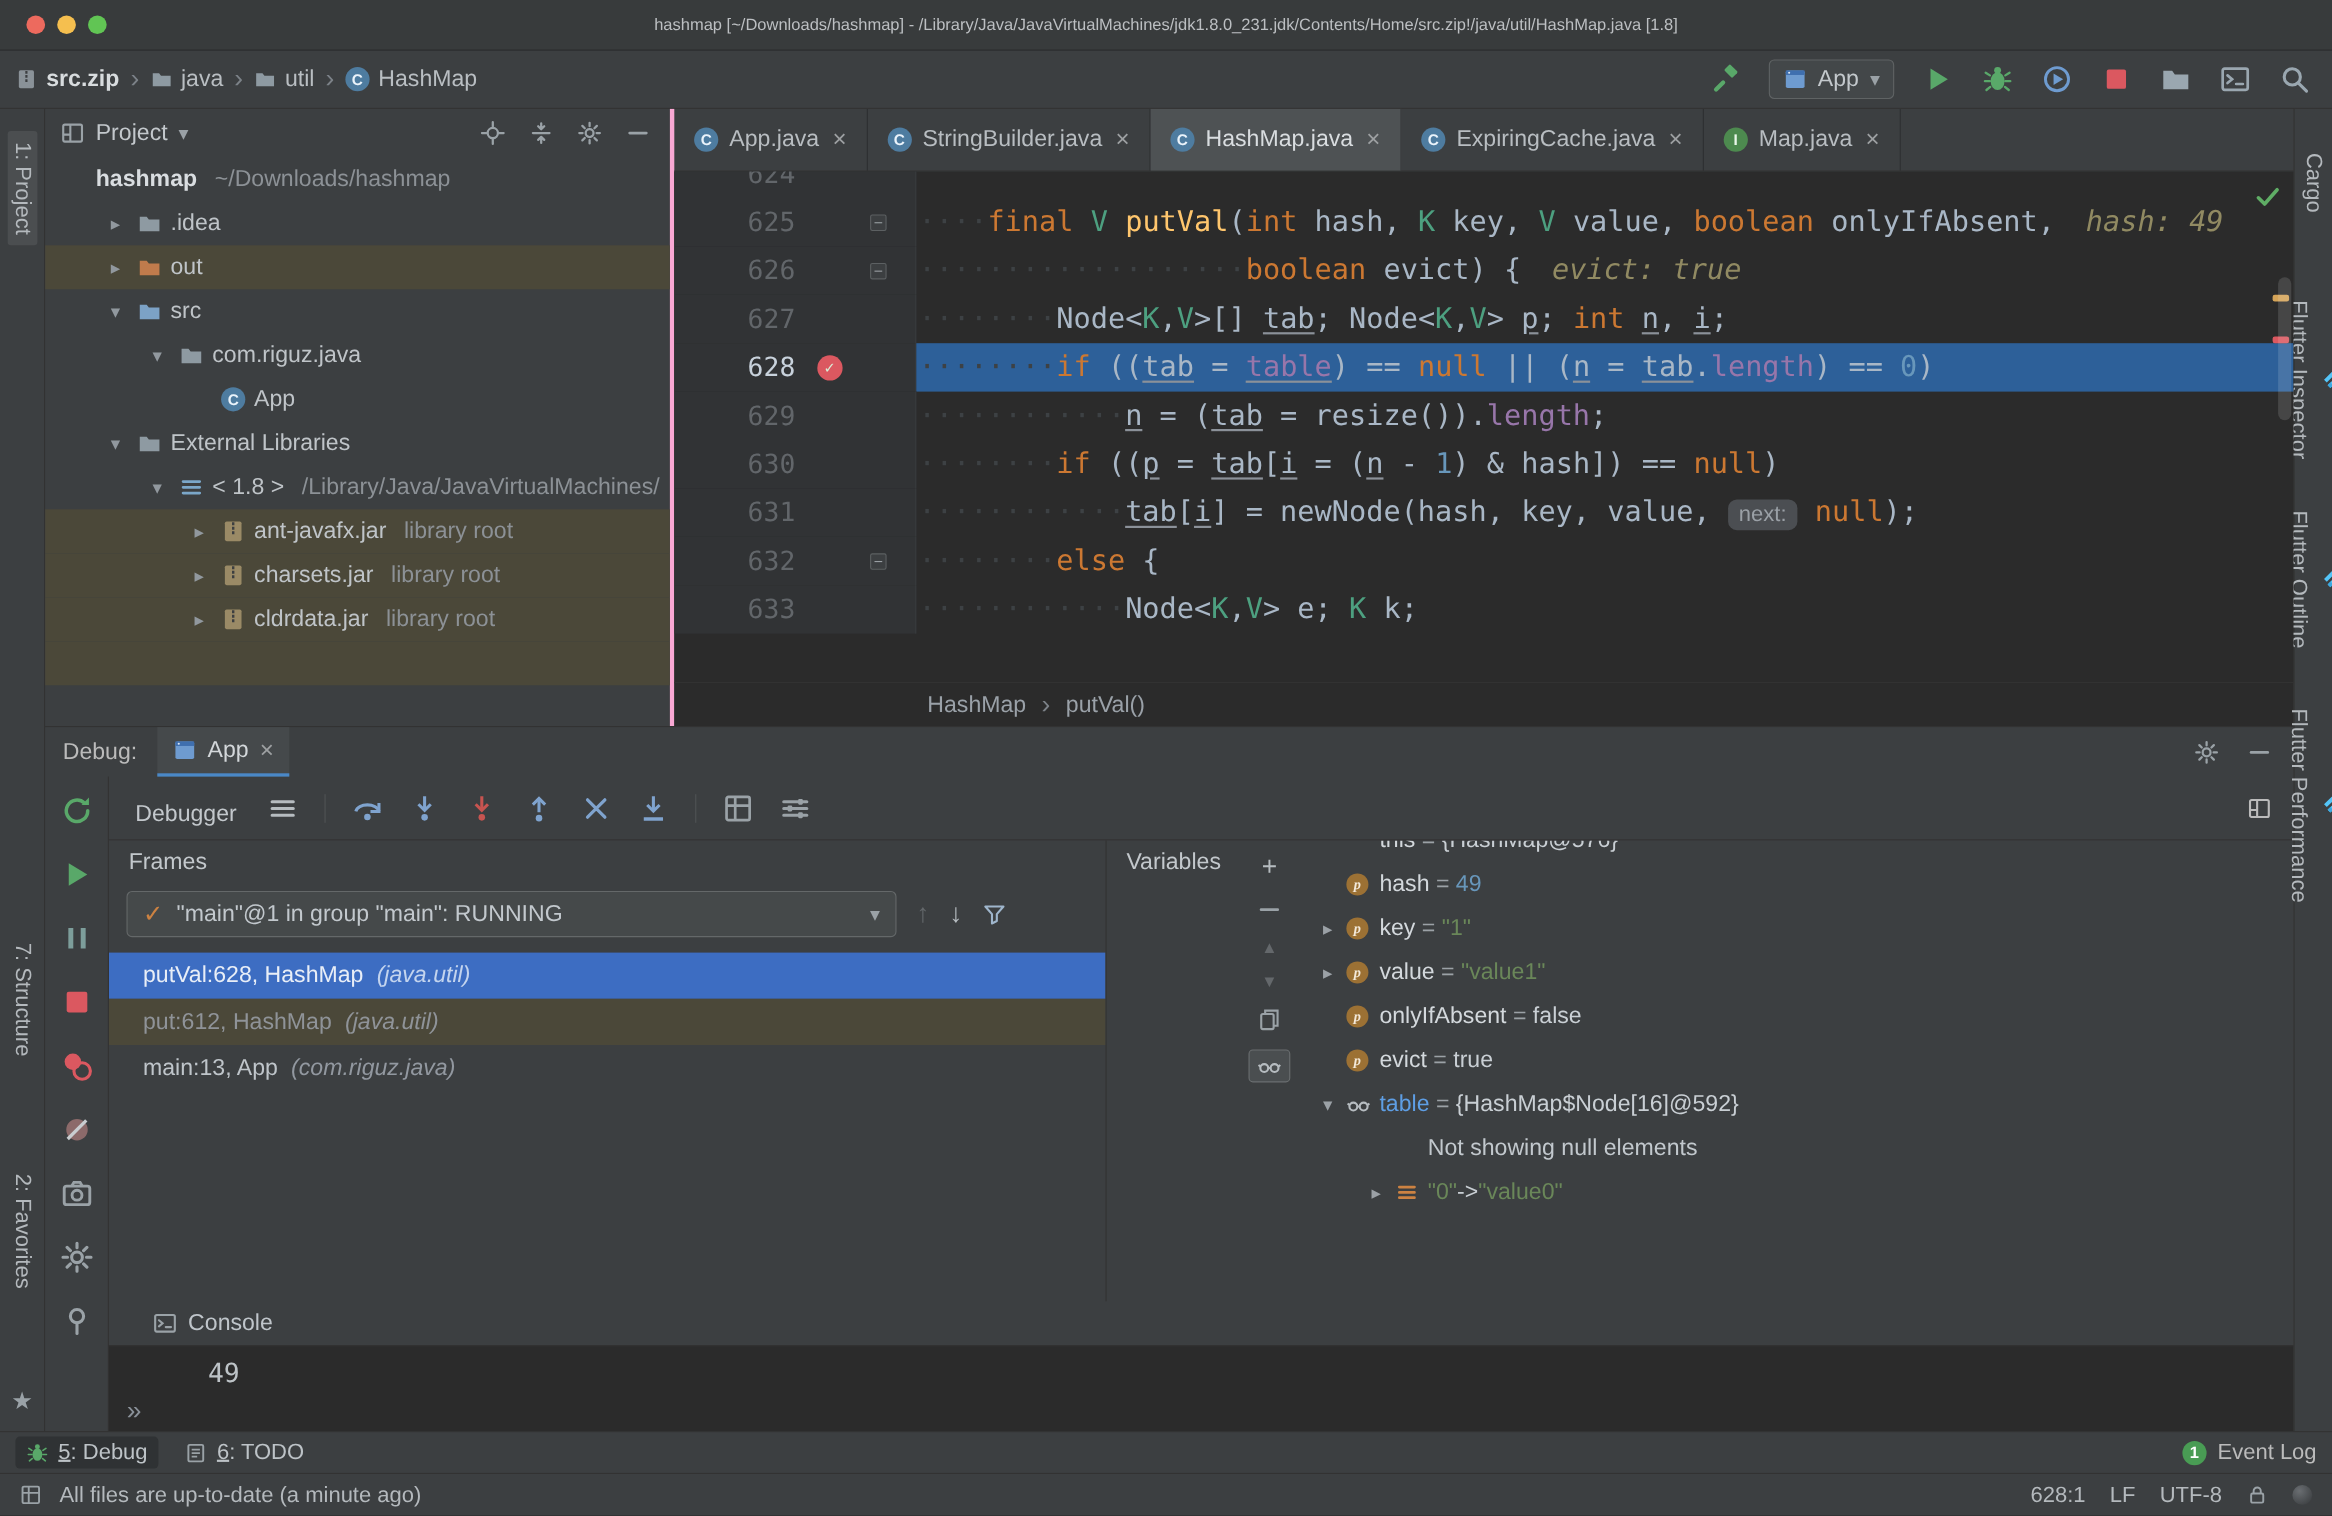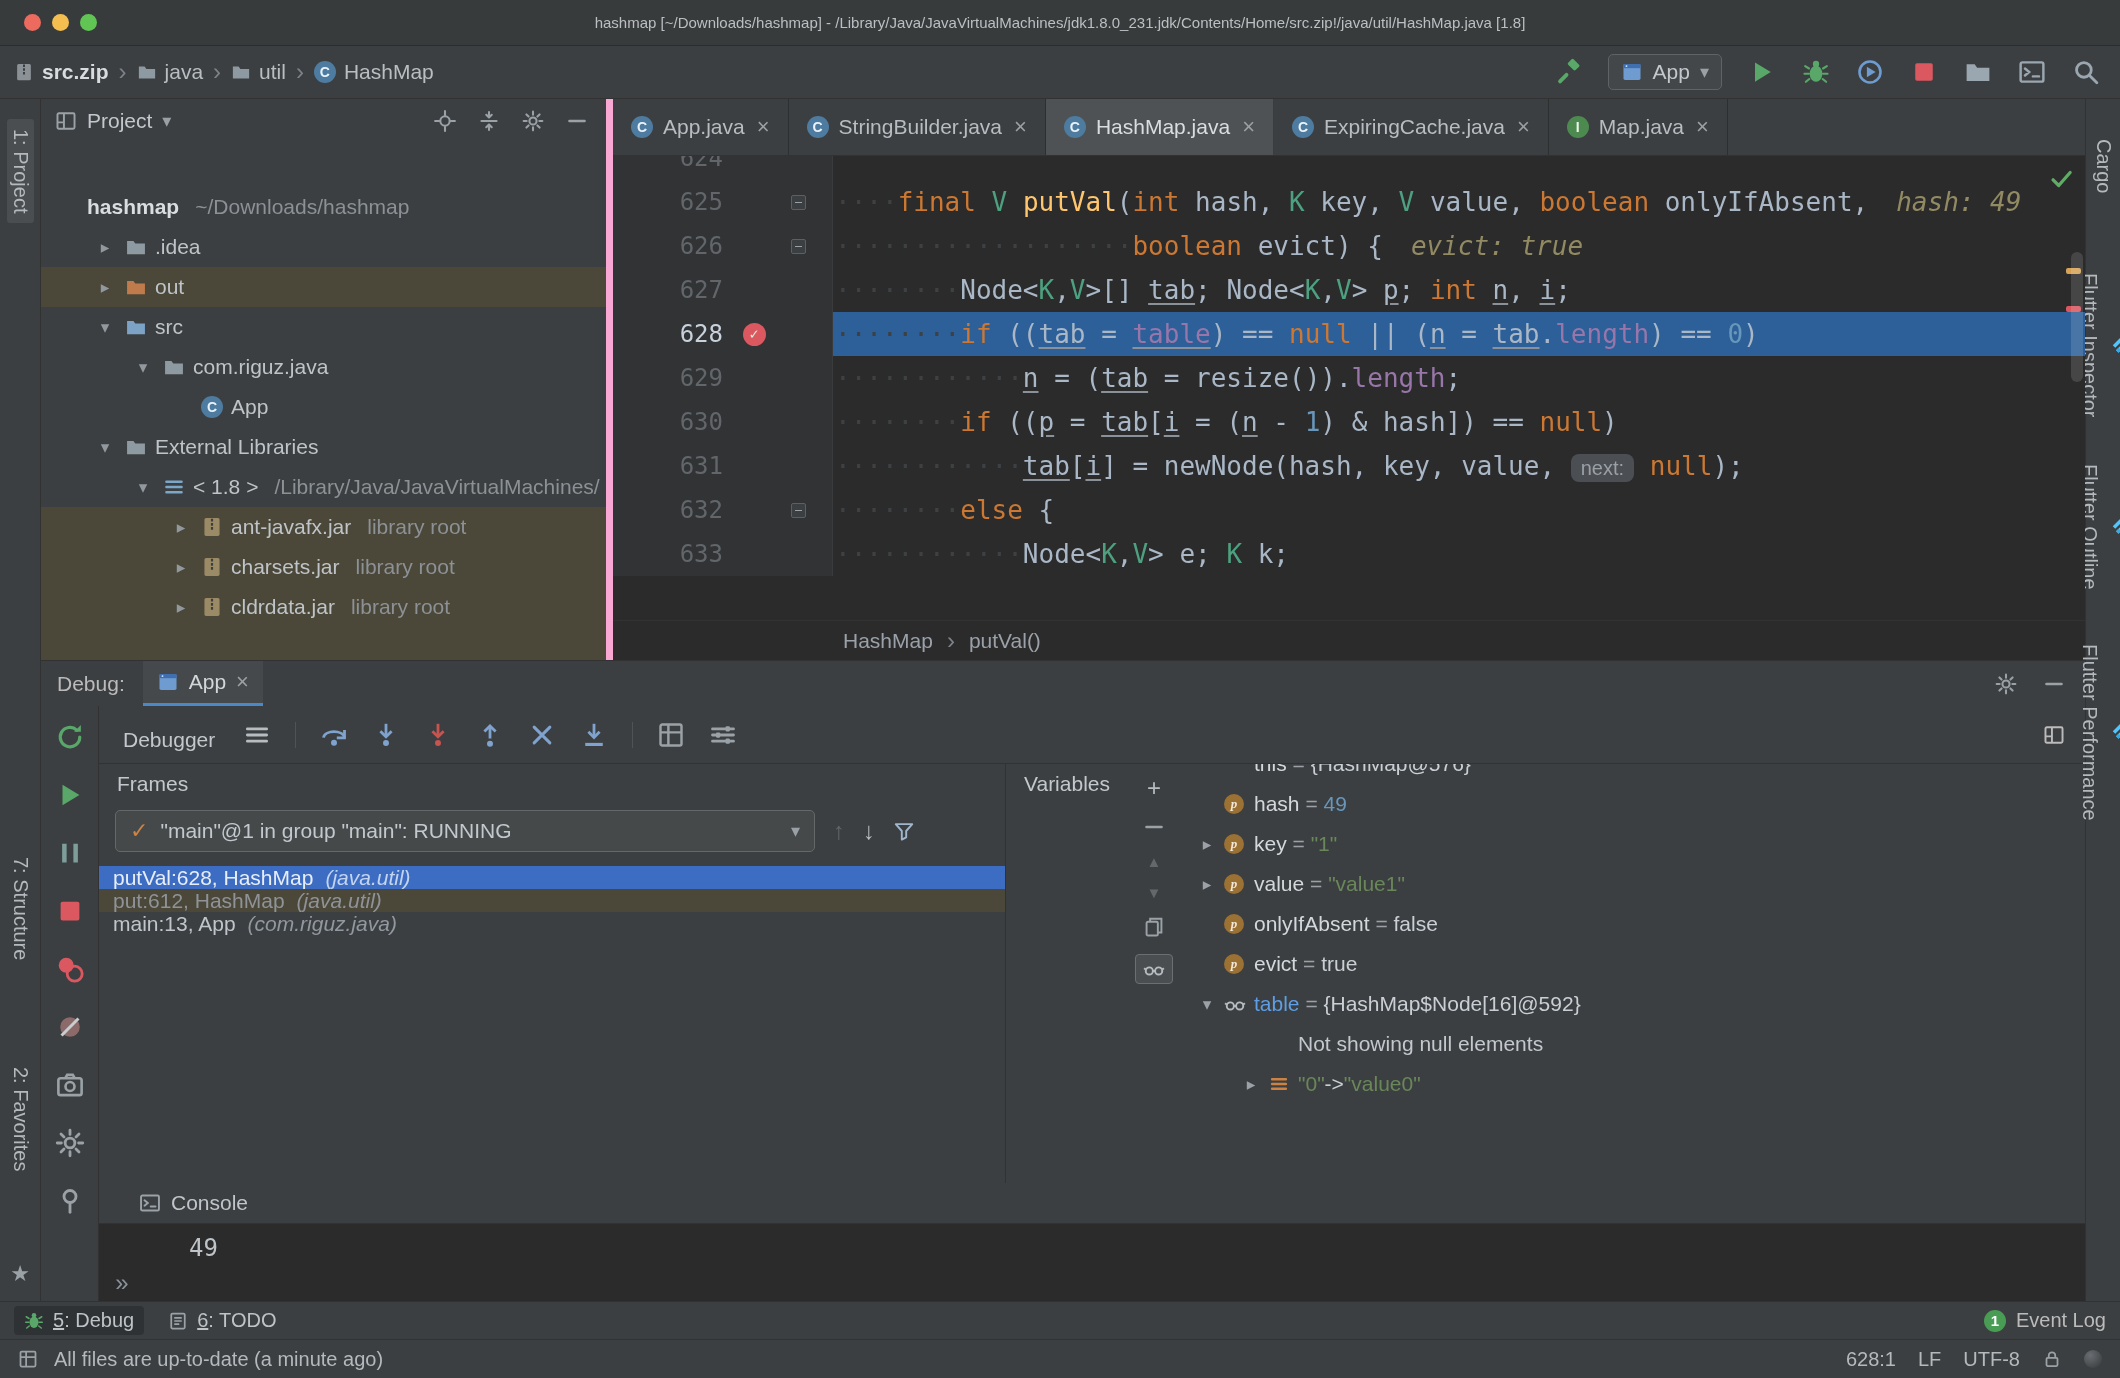--- a/index.html
+++ b/index.html
@@ -33,21 +33,21 @@
   .rstripe{width:35px;flex:none;border-left:1px solid #323232;display:flex;flex-direction:column;align-items:center;}
   .vtab{writing-mode:vertical-rl;font-size:20px;color:#b4b9bd;white-space:nowrap;padding:10px 2px;
         display:flex;flex-direction:column;align-items:center;gap:8px;}
   .vtab.active{background:#4b4e50;border-radius:3px;}
   .star{margin-top:auto;margin-bottom:14px;color:#9aa2a7;font-size:22px;}
 
   .center{flex:1;display:flex;flex-direction:column;min-width:0;}
   .upper{height:561px;flex:none;display:flex;min-width:0;}
 
   
-  .project{width:572px;flex:none;border-right:7px solid #f9a8d4;display:flex;flex-direction:column;overflow:hidden;gap:44px;}
+  .project{width:572px;flex:none;border-right:4px solid #f9a8d4;display:flex;flex-direction:column;overflow:hidden;}
   .phead{height:44px;flex:none;display:flex;align-items:center;gap:10px;padding:0 18px 0 14px;font-size:21px;}
   .phead .title{color:#c3c8cc;}
   .phead-icons{margin-left:auto;display:flex;align-items:center;gap:22px;}
   .ptree{flex:1;overflow:hidden;font-size:21px;}
   .trow{height:40px;display:flex;align-items:center;gap:8px;white-space:nowrap;overflow:hidden;}
   .trow.hl{background:var(--librow,#4B4839);}
   .tarrow{width:24px;flex:none;color:#91989e;font-size:17px;text-align:center;}
   .tname{color:#bfc4c8;}
   .tname.bold{font-weight:bold;color:#d9dde0;}
   .tsuffix{color:#8c9196;margin-left:8px;}
@@ -114,21 +114,21 @@
   .frames{width:907px;flex:none;border-right:1px solid #323232;display:flex;flex-direction:column;overflow:hidden;}
   .pane-title{height:40px;flex:none;display:flex;align-items:center;padding:0 18px;font-size:21px;color:#c3c8cc;}
   .fcontrols{height:42px;flex:none;display:flex;align-items:center;gap:18px;margin:6px 16px 0 16px;}
   .fcombo{flex:none;width:700px;height:42px;display:flex;align-items:center;gap:12px;padding:0 14px;
           background:#45494a;border:1px solid #646869;border-radius:5px;font-size:21px;color:#c2c8cd;}
   .fcombo .chk{color:#cc8242;font-size:22px;}
   .fcombo .caret{margin-left:auto;}
   .arrbtn{font-size:24px;color:#b6bcc0;}
   .arrbtn.dis{color:#63676a;}
   .flist{margin-top:14px;font-size:21px;}
-  .frow{height:23px;display:flex;align-items:center;padding-left:14px;white-space:nowrap;color:#bfc5ca;}
+  .frow{height:42px;display:flex;align-items:center;padding-left:31px;white-space:nowrap;color:#bfc5ca;}
   .frow .loc{margin-left:12px;font-style:italic;color:#9298a0;}
   .frow.sel{background:var(--sel,#3D6DC2);color:#e8eef7;}
   .frow.sel .loc{color:#c3d4ee;}
   .frow.lib{background:var(--librow,#4B4839);color:#8f9398;}
   .frow.lib .loc{color:#8f9398;}
   .vars{flex:1;display:flex;overflow:hidden;}
   .vbody{flex:1;display:flex;min-height:0;}
   .vminis{width:52px;flex:none;display:flex;flex-direction:column;align-items:center;gap:16px;padding-top:12px;}
   .vmini{color:#b6bcc0;font-size:24px;line-height:1;}
   .vmini.dis{color:#64686b;font-size:15px;}

